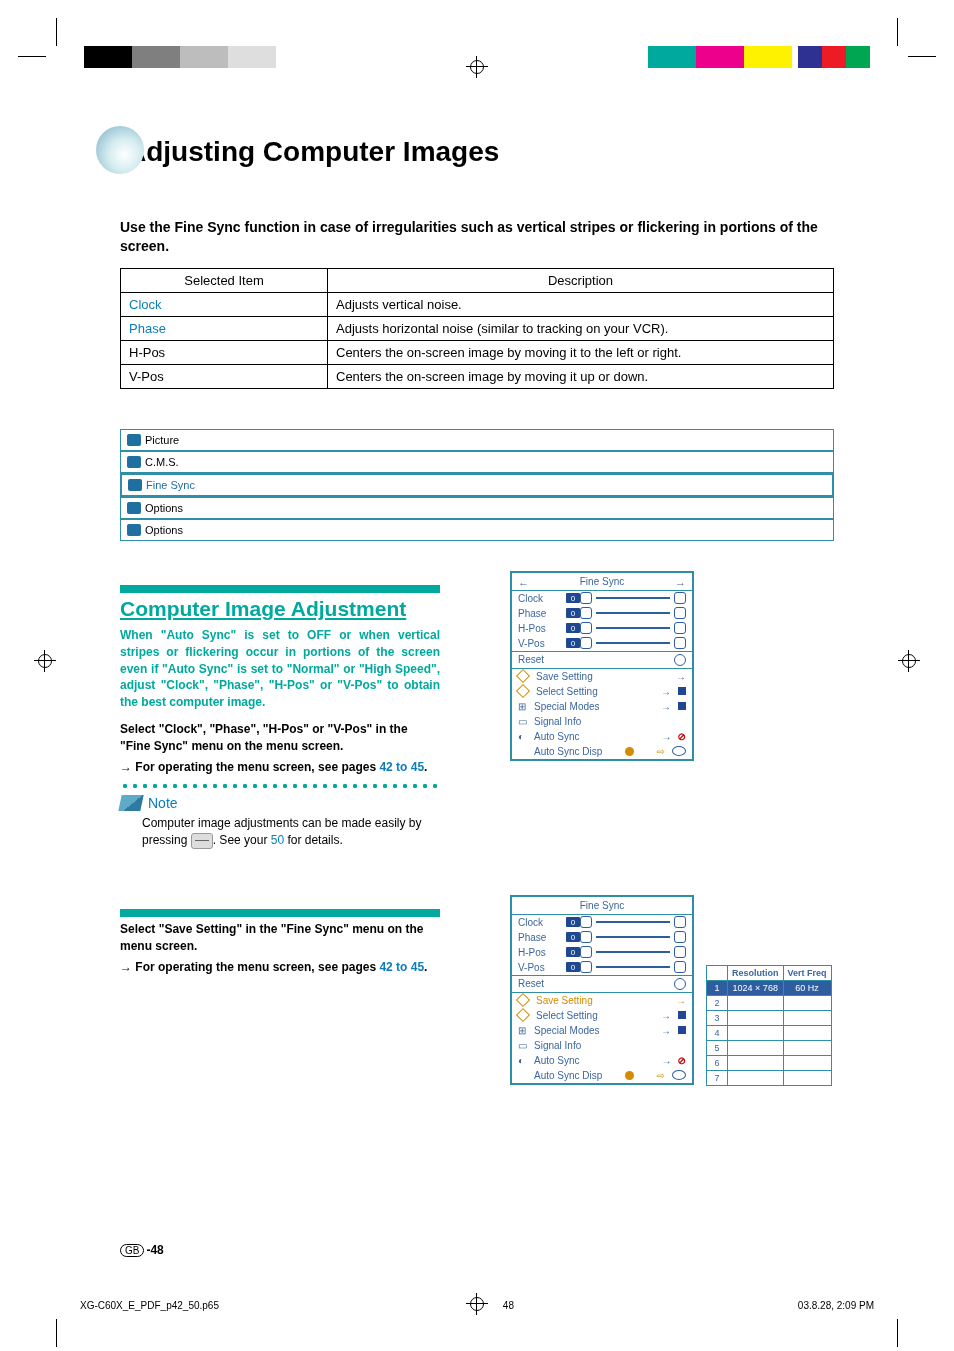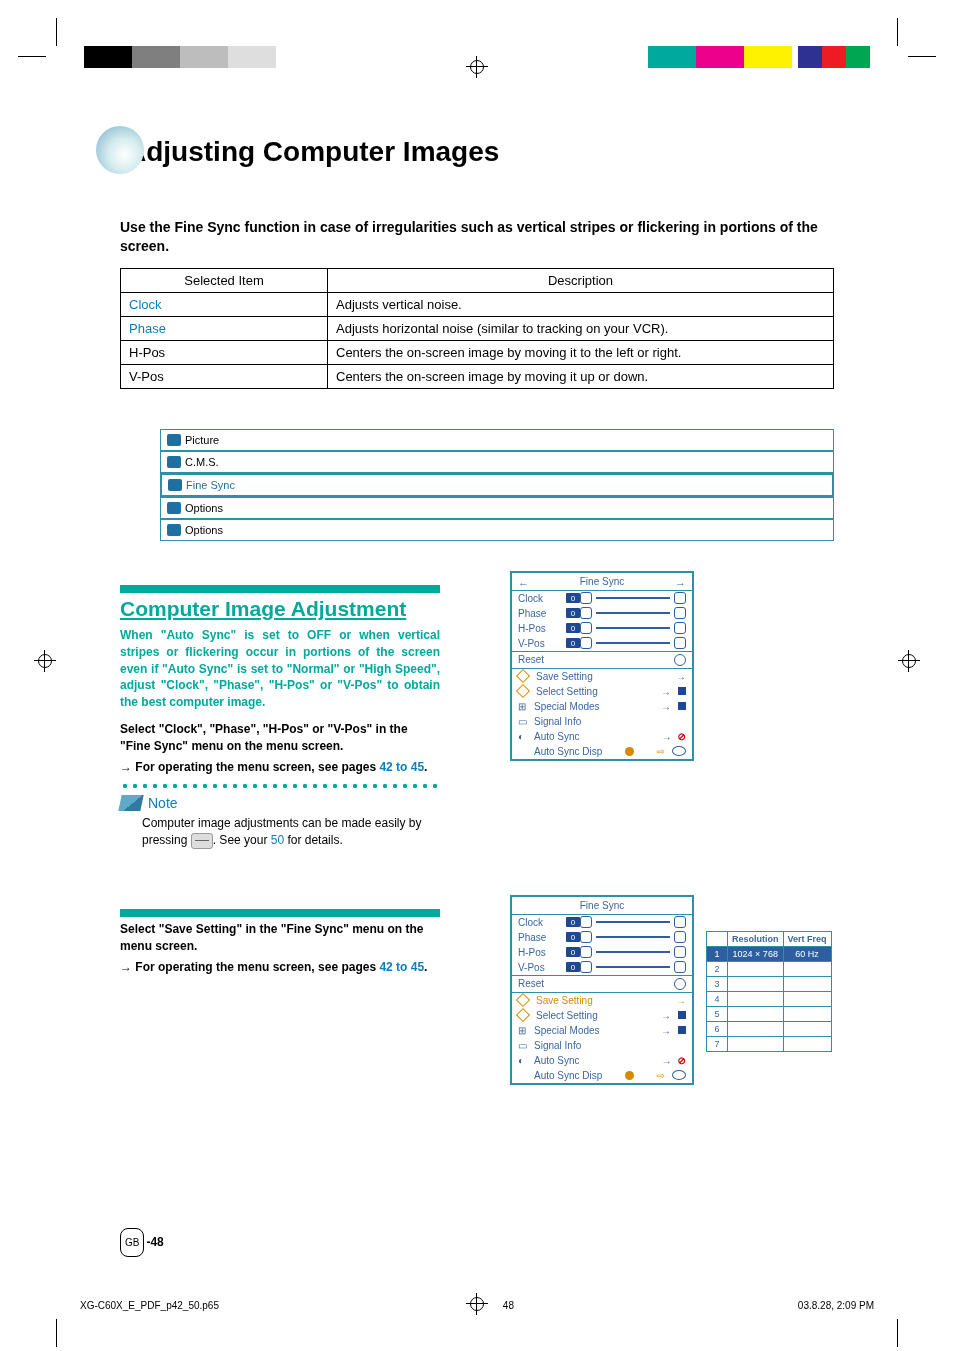--- a/index.html
+++ b/index.html
@@ -89,21 +89,20 @@
   }
   .tabs-row img, .tabs-row .tab-strip { display:block; }
   .tab-strip { display:flex; gap:4px; }
   .tab {
     border:1px solid #2e8fa6;
     padding: 4px 6px;
     display:flex; align-items:center; gap:4px;
     font-size:11px;
     color:#000;
     background:#fff;
-    margin-left:40px;
   }
   .tab .ticon { width:14px; height:12px; background:#1f6fa0; border-radius:2px; display:inline-block; }
   .tab.active { border:2px solid #2e8fa6; color:#1f6fa0; }
   .tab.status { font-weight:normal; }
 
   .two-col {
     display:flex;
     gap: 40px;
     align-items:flex-start;
   }
@@ -247,21 +246,21 @@
   .res-table td.num { width:12px; }
   .res-table tr.sel td { background:#2e5ea0; color:#fff; }
 
   .footer-page {
     position:absolute;
     left:120px; bottom:94px;
     font-size:12px;
   }
   .footer-page .gb {
     display:inline-block; border:1px solid #000; border-radius:8px;
-    padding:8px 4px; font-size:10px; margin-right:2px;
+    padding:0 4px; font-size:10px; margin-right:2px;
   }
 
   .doc-meta {
     position:absolute;
     left:80px; right:80px;
     bottom:40px;
     display:flex;
     justify-content:space-between;
     font-size:10px;
     color:#000;
@@ -562,21 +561,21 @@
           </div>
           <div class="osd-row">
             <span style="width:12px"></span>
               <span>Auto Sync Disp</span>
               <span class="cir"></span>
               <span class="arrow-r" style="color:#d48b00">⇨</span>
               <span class="eye"></span>
           </div>
         </div>
 
-        <table class="res-table" style="margin-top:36px">
+        <table class="res-table" style="margin-top:70px">
           <thead>
             <tr>
               <th></th>
               <th>Resolution</th>
               <th>Vert Freq</th>
             </tr>
           </thead>
           <tbody>
             <tr class="sel">
               <td class="num">1</td>

